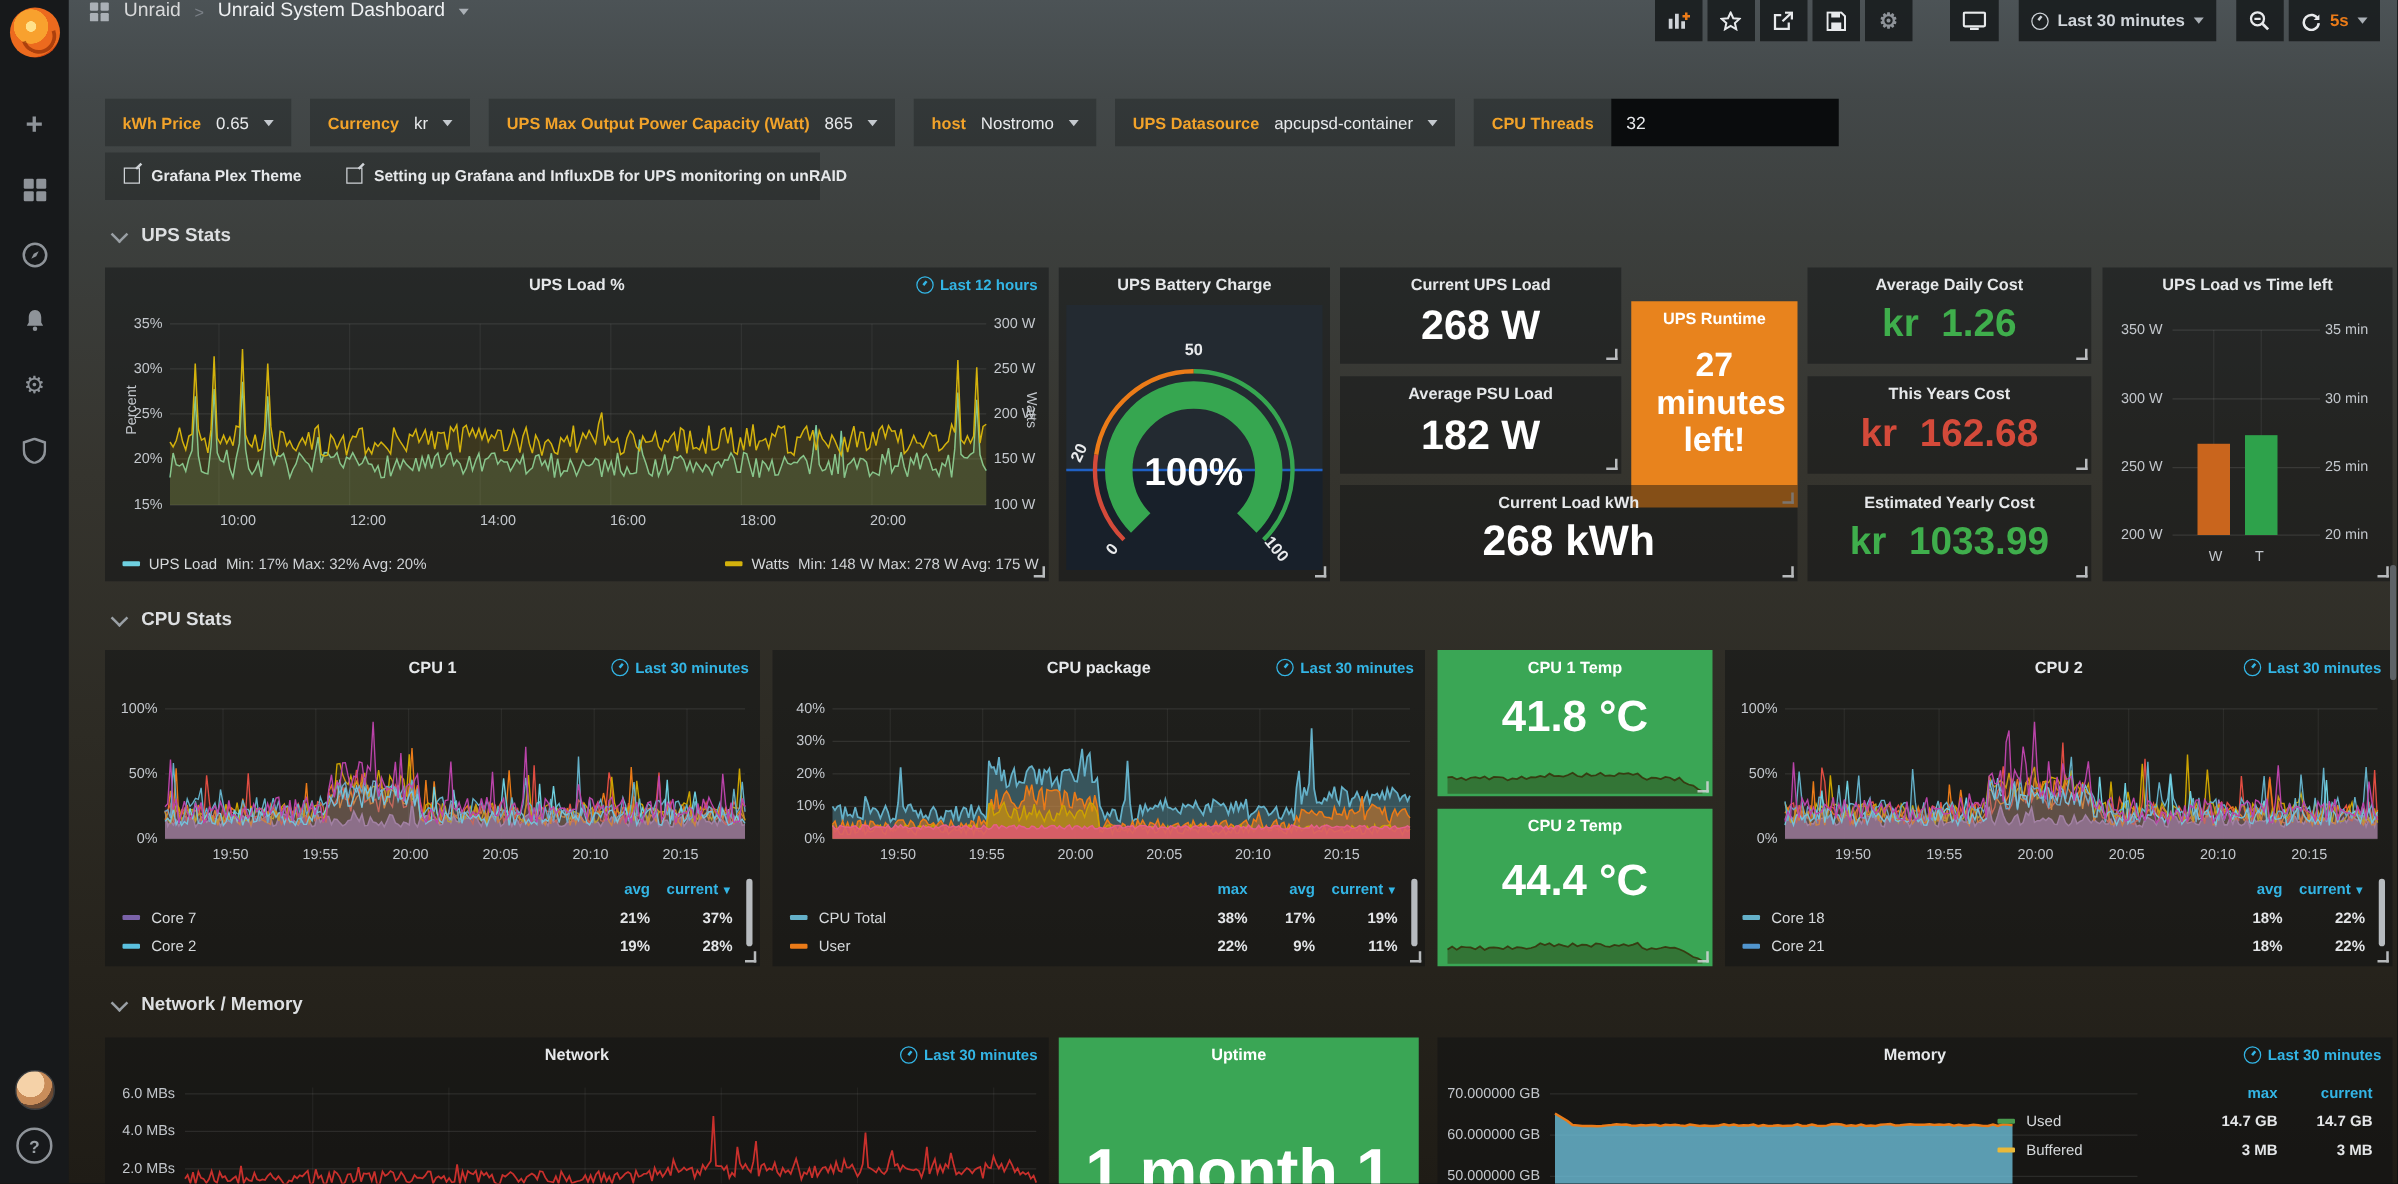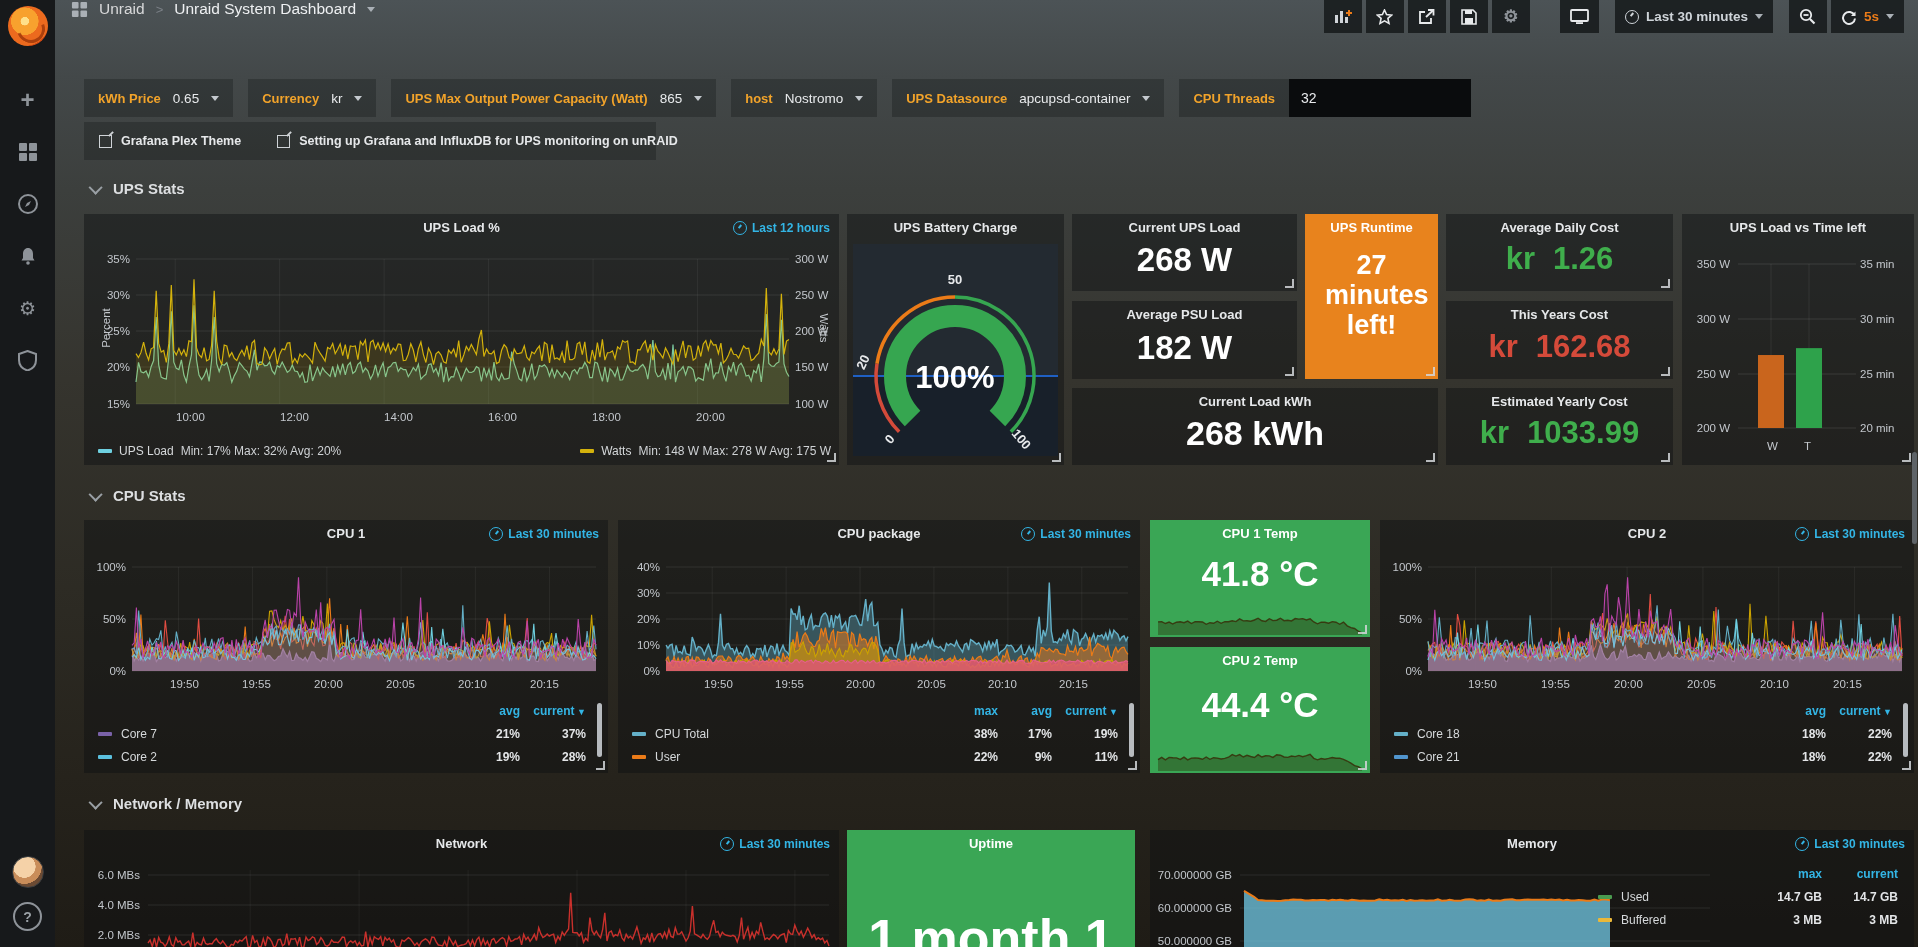--- a/index.html
+++ b/index.html
@@ -40,21 +40,21 @@
   .vlabel{color:#f2a32a;font-size:13px;font-weight:bold;white-space:nowrap;}
   .vvalue{color:#e8eaec;font-size:13.5px;white-space:nowrap;}
   .vcaret{width:0;height:0;border-left:4px solid transparent;border-right:4px solid transparent;border-top:5px solid #c4c9ce;}
   .cpuwrap{display:flex;align-items:center;height:38px;}
   .cpulabel{height:38px;display:flex;align-items:center;background:rgba(12,14,15,.28);padding:0 14px;
     color:#f2a32a;font-size:13px;font-weight:bold;}
   .cpuinput{height:38px;width:182px;background:#0a0c0d;border:0;color:#e8eaec;font-size:14px;padding:0 12px;
     box-sizing:border-box;font-family:"Liberation Sans",sans-serif;outline:none;}
   .linksrow{position:absolute;left:84px;top:122px;height:38px;width:572px;background:rgba(12,14,15,.28);
     display:flex;align-items:center;padding:0 15px;gap:36px;box-sizing:border-box;}
-  .dlink{display:flex;gap:9px;align-items:flex-end;color:#e6e8ea;font-size:12.5px;font-weight:bold;cursor:pointer;white-space:nowrap;}
+  .dlink{display:flex;gap:9px;align-items:flex-start;color:#e6e8ea;font-size:12.5px;font-weight:bold;cursor:pointer;white-space:nowrap;}
   
   .section{position:absolute;display:flex;align-items:center;gap:11px;color:#dddfe1;font-size:15px;font-weight:bold;cursor:pointer;}
   .chev{width:8px;height:8px;border-left:2px solid #9aa0a5;border-bottom:2px solid #9aa0a5;transform:rotate(-45deg) translateY(-2px);}
   
   .panel{position:absolute;background:rgba(14,16,18,.45);box-sizing:border-box;overflow:hidden;}
   .ptitle{position:absolute;top:6px;left:30px;right:30px;text-align:center;font-size:13px;font-weight:bold;color:#e6e8ea;cursor:pointer;white-space:nowrap;}
   .ptime{position:absolute;top:7px;right:9px;color:#33b5e5;font-size:12px;font-weight:bold;display:flex;gap:5px;align-items:center;cursor:pointer;}
   .corner{position:absolute;right:3px;bottom:3px;width:7px;height:7px;border-right:2px solid #d3d6d9;border-bottom:2px solid #d3d6d9;opacity:.85;}
   .statv{position:absolute;left:0;right:0;text-align:center;font-weight:bold;color:#fff;}
   .krline{display:flex;justify-content:center;align-items:baseline;gap:18px;font-weight:bold;}
@@ -66,21 +66,21 @@
   .lstats{color:#cfd2d5;}
   .ltable{position:absolute;font-size:12px;color:#d6d9db;}
   .lrow{display:flex;align-items:center;height:23px;}
   .lname{flex:1;display:flex;align-items:center;gap:9px;cursor:pointer;}
   .lcol{text-align:right;font-weight:bold;color:#e3e5e7;}
   .lhead .lcol{color:#33b5e5;cursor:pointer;}
   .lscroll{position:absolute;width:5px;background:#c9cdd2;border-radius:3px;opacity:.9;}
   .vscroll{position:absolute;right:1px;top:452px;width:5px;height:92px;background:#5e6367;border-radius:3px;}
   svg{position:absolute;left:0;top:0;}
   .greenpanel{background:#3aa655;}
-  .orangepanel{background:#e8831d;}
+  .orangepanel{background:#e8831d;margin-top:27px;}
   .clock{width:12px;height:12px;border:1.5px solid currentColor;border-radius:50%;position:relative;display:inline-block;}
   .clock::after{content:"";position:absolute;left:4.4px;top:1.8px;width:1.5px;height:3.6px;background:currentColor;transform-origin:bottom;transform:rotate(40deg);}
   .extlink{width:11px;height:11px;border:1.5px solid #cfd3d7;position:relative;display:inline-block;}
   .extlink::after{content:"";position:absolute;right:-3px;top:-3px;width:6px;height:2px;background:#cfd3d7;transform:rotate(-45deg);}
 </style>
 </head>
 <body>
 
 <div class="stage">
 

